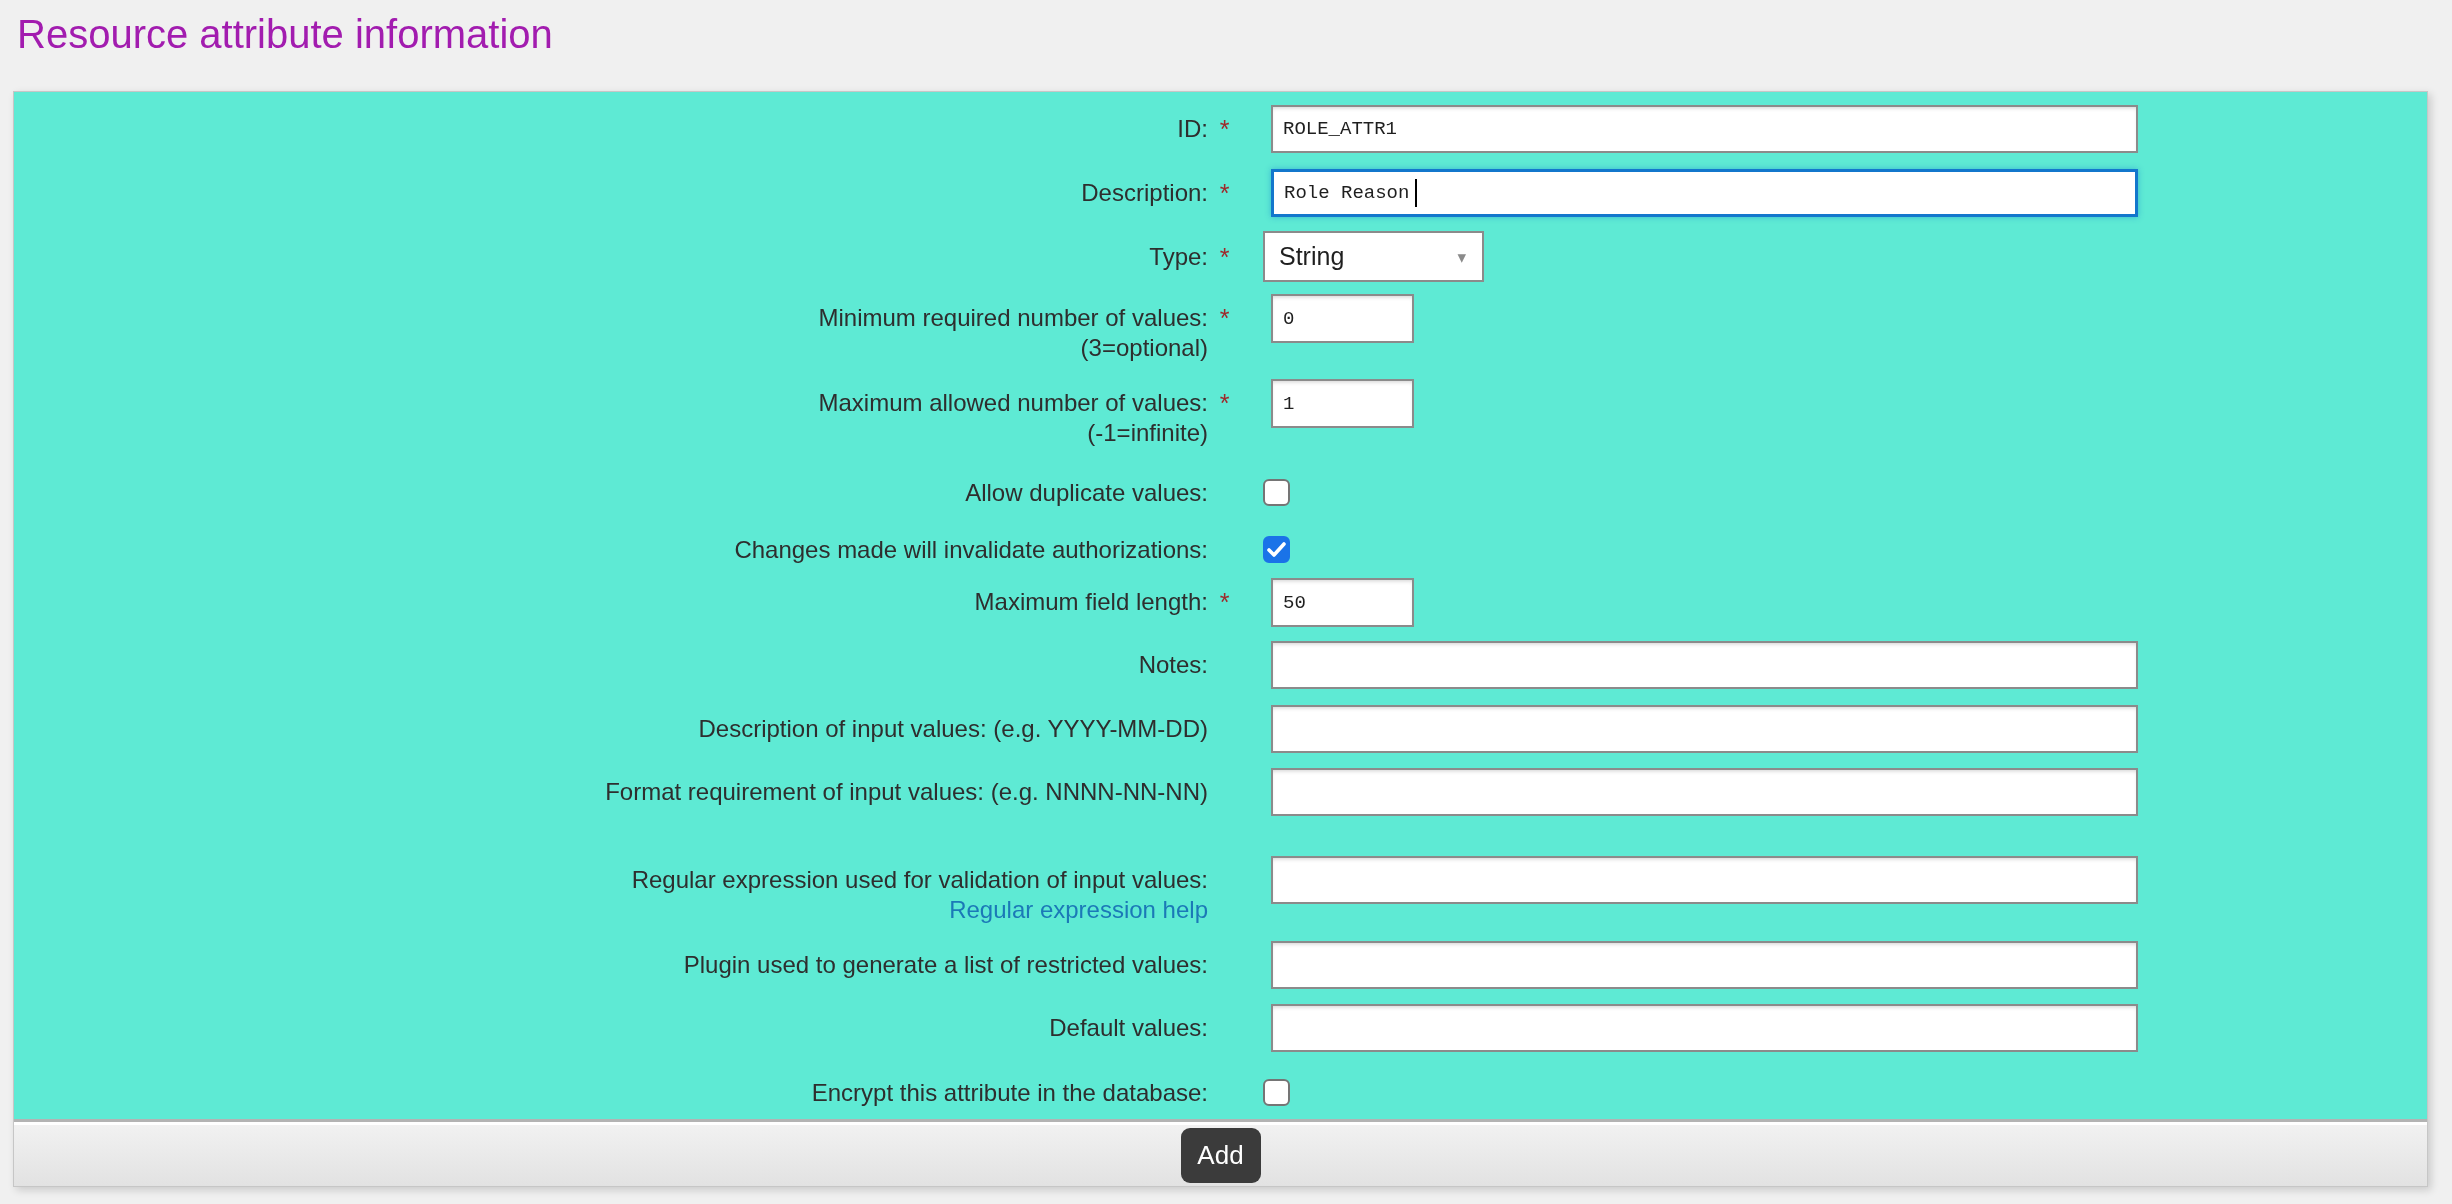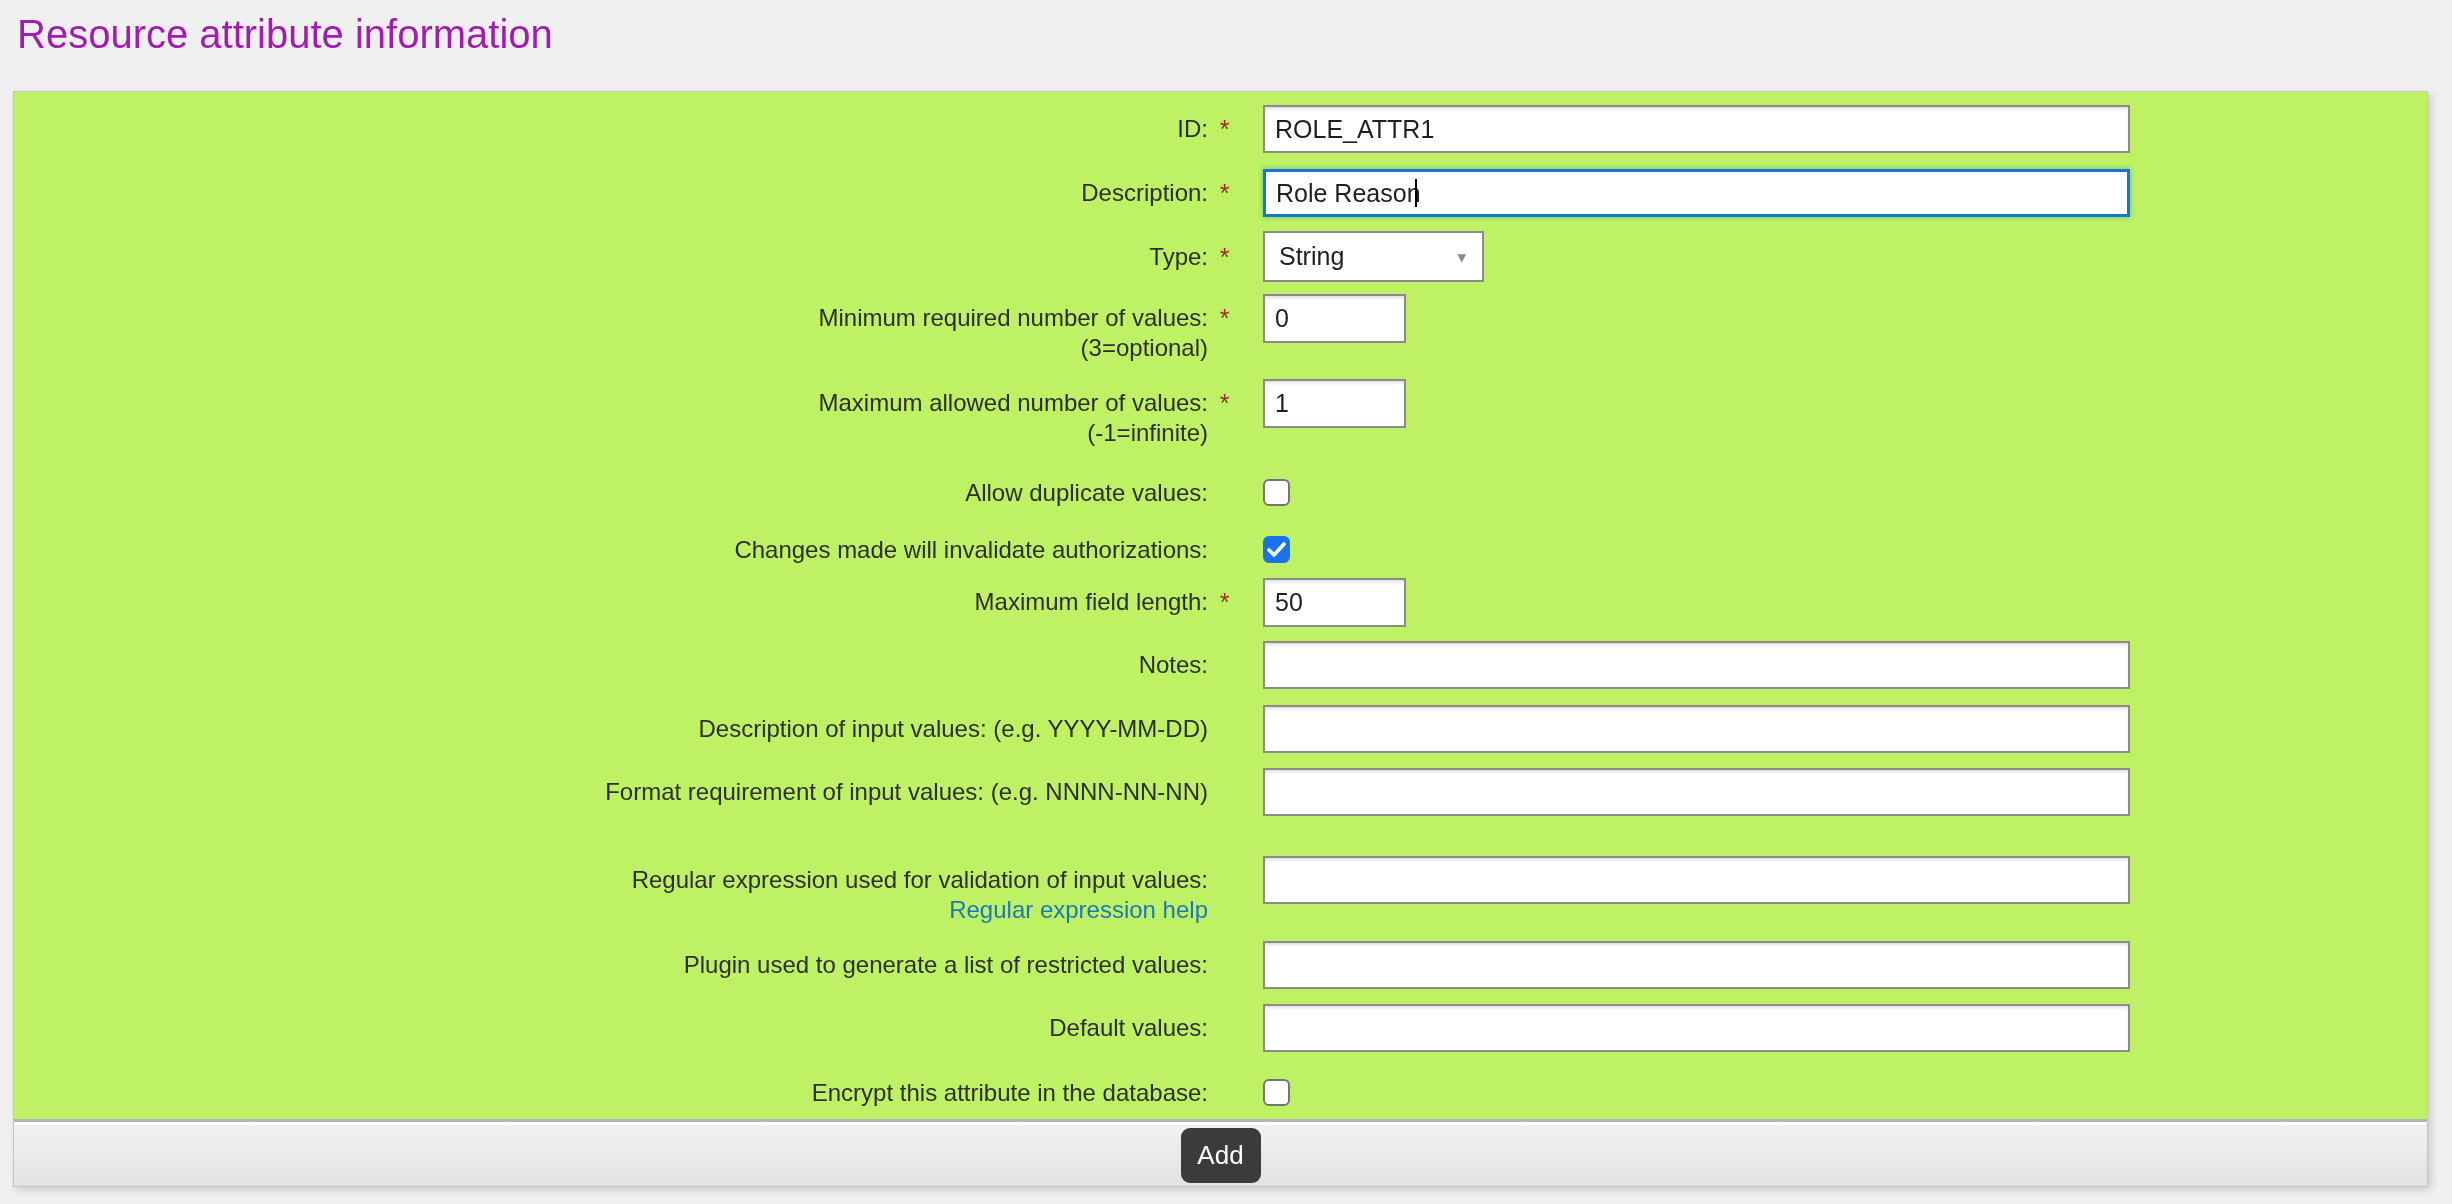--- a/index.html
+++ b/index.html
@@ -12,21 +12,21 @@
   }
   .page-title {
     position:absolute; left:17px; top:10px;
     font-size:40px; line-height:48px;
     color:#a21caf;
   }
   .panel {
     position:absolute; left:13px; top:91px;
     width:2415px; height:1096px;
     box-sizing:border-box;
-    background:#bef264;
+    background:#5eead4;
     border:1px solid #c6c6c6;
     box-shadow:3px 3px 8px rgba(0,0,0,0.16);
   }
   .row { position:absolute; left:0; width:100%; }
   .lbl-cell {
     position:absolute; left:0; width:1227px;
     text-align:right;
     font-size:24px; line-height:30px;
     color:#2e2e2e;
     white-space:nowrap;
@@ -39,27 +39,28 @@
   .req { color:#9e2a2b; font-size:25px; }
   .note-line { padding-right:33px; }
   .link-line { padding-right:33px; }
   .helplink { color:#1b79b7; cursor:pointer; }
   .field { position:absolute; left:1249px; top:0; }
   .txt {
     box-sizing:border-box;
     height:48px;
     border:2px solid #8b8b8b;
     background:#ffffff;
-    font-family:Liberation Sans, sans-serif;
-    font-size:25px;
+    font-family:Liberation Mono, monospace;
+    font-size:19px;
     color:#1f1f1f;
     padding:0 10px;
     border-radius:0;
     box-shadow:inset 0 3px 4px -2px rgba(0,0,0,0.18);
     outline:none;
+    margin-left:8px;
   }
   .wide { width:867px; }
   .small { width:143px; height:49px; }
   .txt.focused {
     border:3px solid #1377cc;
     box-shadow:0 0 6px rgba(19,119,204,0.45);
   }
   .caret {
     position:absolute; left:152px; top:10px;
     width:2px; height:28px; background:#000;

